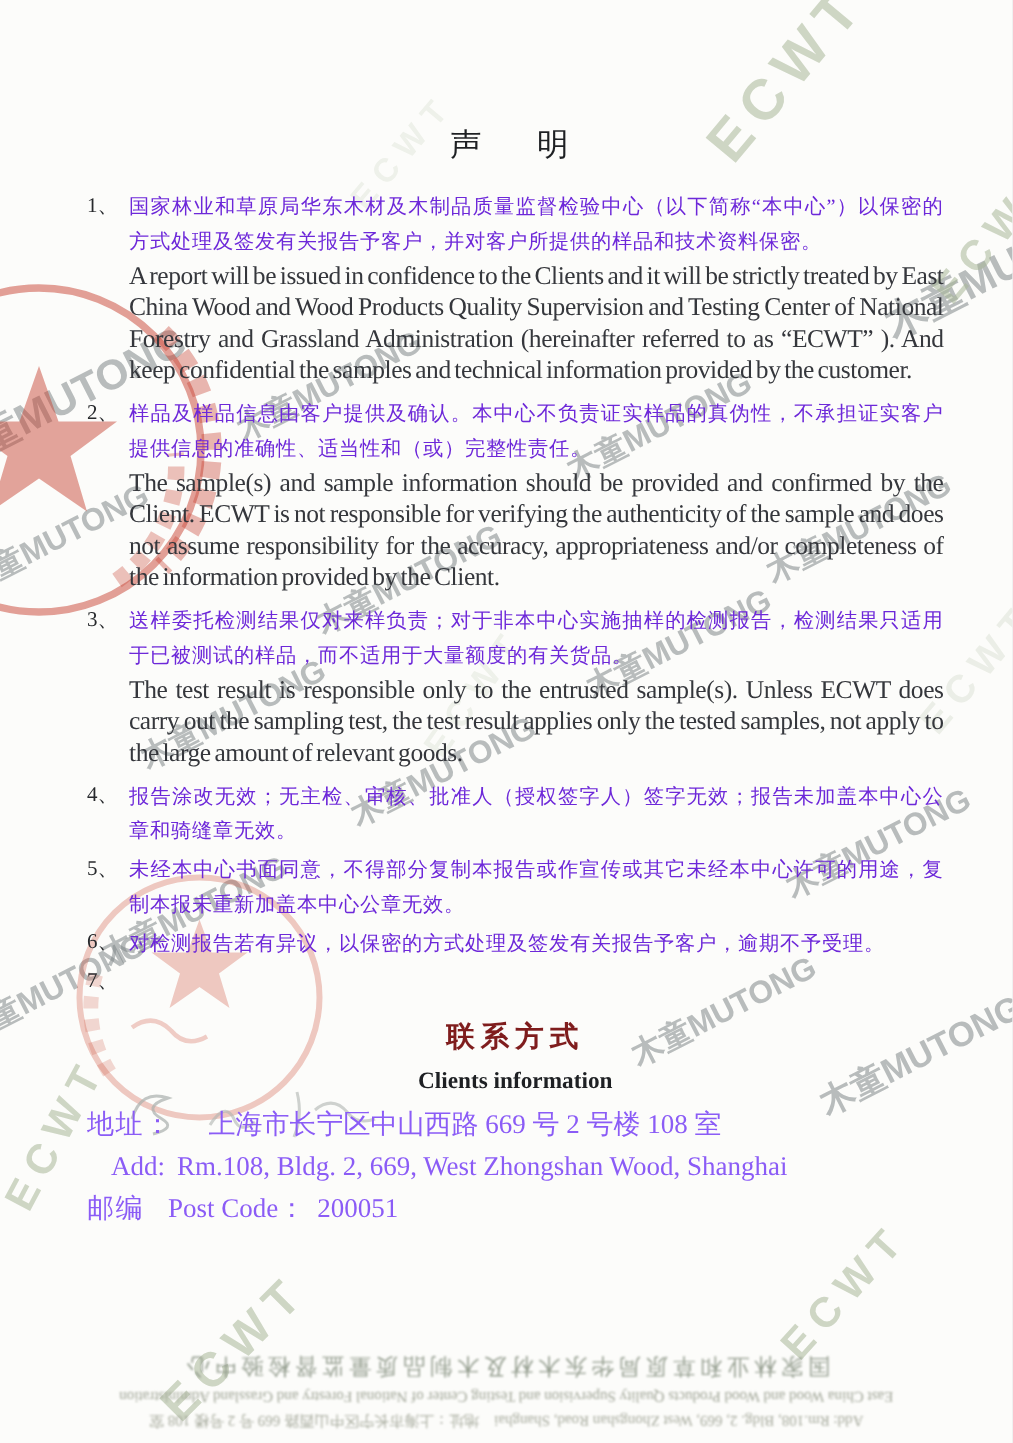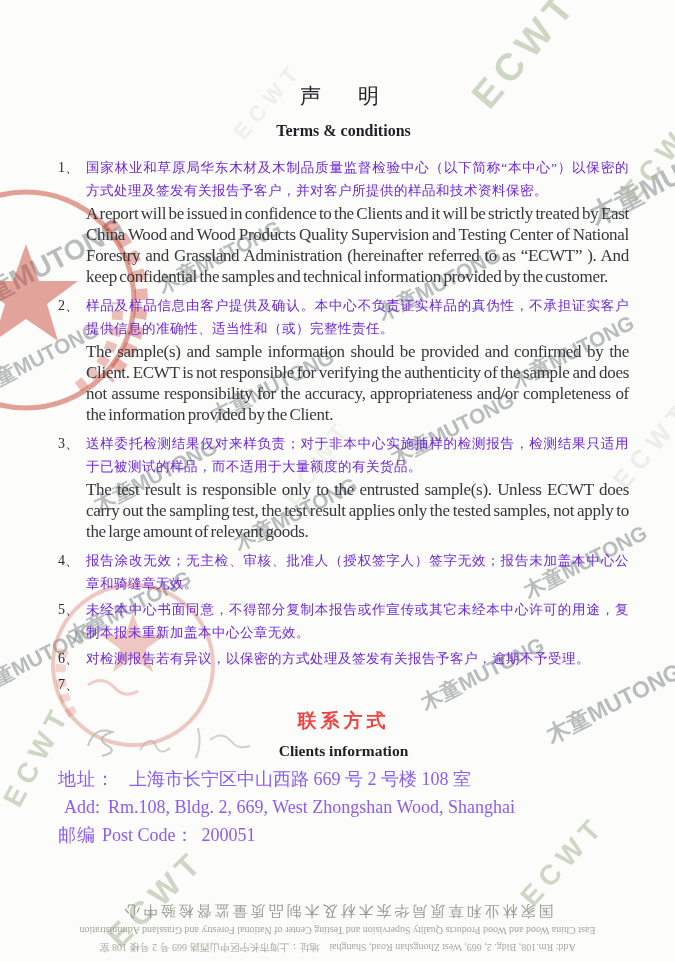--- a/index.html
+++ b/index.html
@@ -16,25 +16,25 @@
   .content{position:absolute;left:58px;right:46px;top:70px;}
   .title-zh{text-align:center;font-size:21px;font-weight:normal;letter-spacing:8px;color:#1e2023;margin:12px;}
   .title-en{text-align:center;font-size:16px;font-weight:bold;color:#1e2023;margin:7px 0 0 0;}
   .terms{margin-top:16px;}
   .term{display:flex;margin-bottom:3px;}
   .term .num{flex:none;width:28px;font-size:14px;color:#27292c;line-height:23px;}
   .term .texts{flex:1;min-width:0;}
   .term .zh{margin:0;font-size:13.5px;line-height:23px;color:#6d28d9;letter-spacing:0.5px;text-align:justify;}
   .term .en{margin:1px 0 4px 0;font-size:17px;line-height:21px;color:#35373c;letter-spacing:-0.3px;word-spacing:-1.5px;text-align:justify;}
   .contact{margin-top:12px;}
-  .contact-h-zh{text-align:center;font-size:19px;font-weight:bold;letter-spacing:4px;color:#ef4444;margin:10px 0 0 0;}
+  .contact-h-zh{text-align:center;font-size:19px;font-weight:bold;letter-spacing:4px;color:#7f1d1d;margin:10px 0 0 0;}
   .contact-h-en{text-align:center;font-size:15.5px;font-weight:bold;color:#1e2023;margin:8px 0 10px 0;}
   .c-row{font-size:18px;line-height:18px;margin-top:10px;color:#8b5cf6;}
   .c-row .lzh{letter-spacing:1px;}
-  .c-row .len{margin-left:6px;}
+  .c-row .len{margin-left:16px;}
   .c-row .val{margin-left:8px;}
   
   .showthrough{position:absolute;left:0;right:0;top:888px;height:68px;transform:rotate(180deg);
                text-align:center;filter:blur(0.6px);pointer-events:none;}
   .showthrough .st-addr{font-size:10px;color:rgba(150,155,140,0.85);margin:2px 0 0 0;}
   .showthrough .st-en{font-size:10px;color:rgba(150,155,140,0.9);margin:4px 0 0 0;}
   .showthrough .st-zh{font-size:15px;letter-spacing:3px;color:rgba(140,150,134,0.9);margin:5px 0 0 0;}
 </style>
 </head>
 <body>
@@ -82,21 +82,20 @@
   </svg>
 
   <svg class="stamp" style="left:80px;top:716px;" width="190" height="55" viewBox="0 0 190 55">
     <path d="M8 30 q6 -20 24 -14 q-18 6 -4 14 q10 6 -6 10" fill="none" stroke="rgba(170,175,172,0.7)" stroke-width="2"></path>
     <path d="M60 34 q10 -16 16 -4 q4 10 14 2" fill="none" stroke="rgba(175,180,176,0.6)" stroke-width="2"></path>
     <path d="M118 12 q4 16 -2 30 M130 24 q12 -10 22 2 q6 8 18 4" fill="none" stroke="rgba(175,180,176,0.6)" stroke-width="2"></path>
   </svg>
 
   <div class="content">
     <h1 class="title-zh">声　明</h1>
-    <h2 class="title-en">Terms &amp; conditions</h2>
 
     <div class="terms">
       <div class="term">
         <span class="num">1、</span>
         <div class="texts">
           <p class="zh">国家林业和草原局华东木材及木制品质量监督检验中心（以下简称“本中心”）以保密的方式处理及签发有关报告予客户，并对客户所提供的样品和技术资料保密。</p>
           <p class="en">A report will be issued in confidence to the Clients and it will be strictly treated by East China Wood and Wood Products Quality Supervision and Testing Center of National Forestry and Grassland Administration (hereinafter referred to as “ECWT” ). And keep confidential the samples and technical information provided by the customer.</p>
         </div>
       </div>
       <div class="term">

